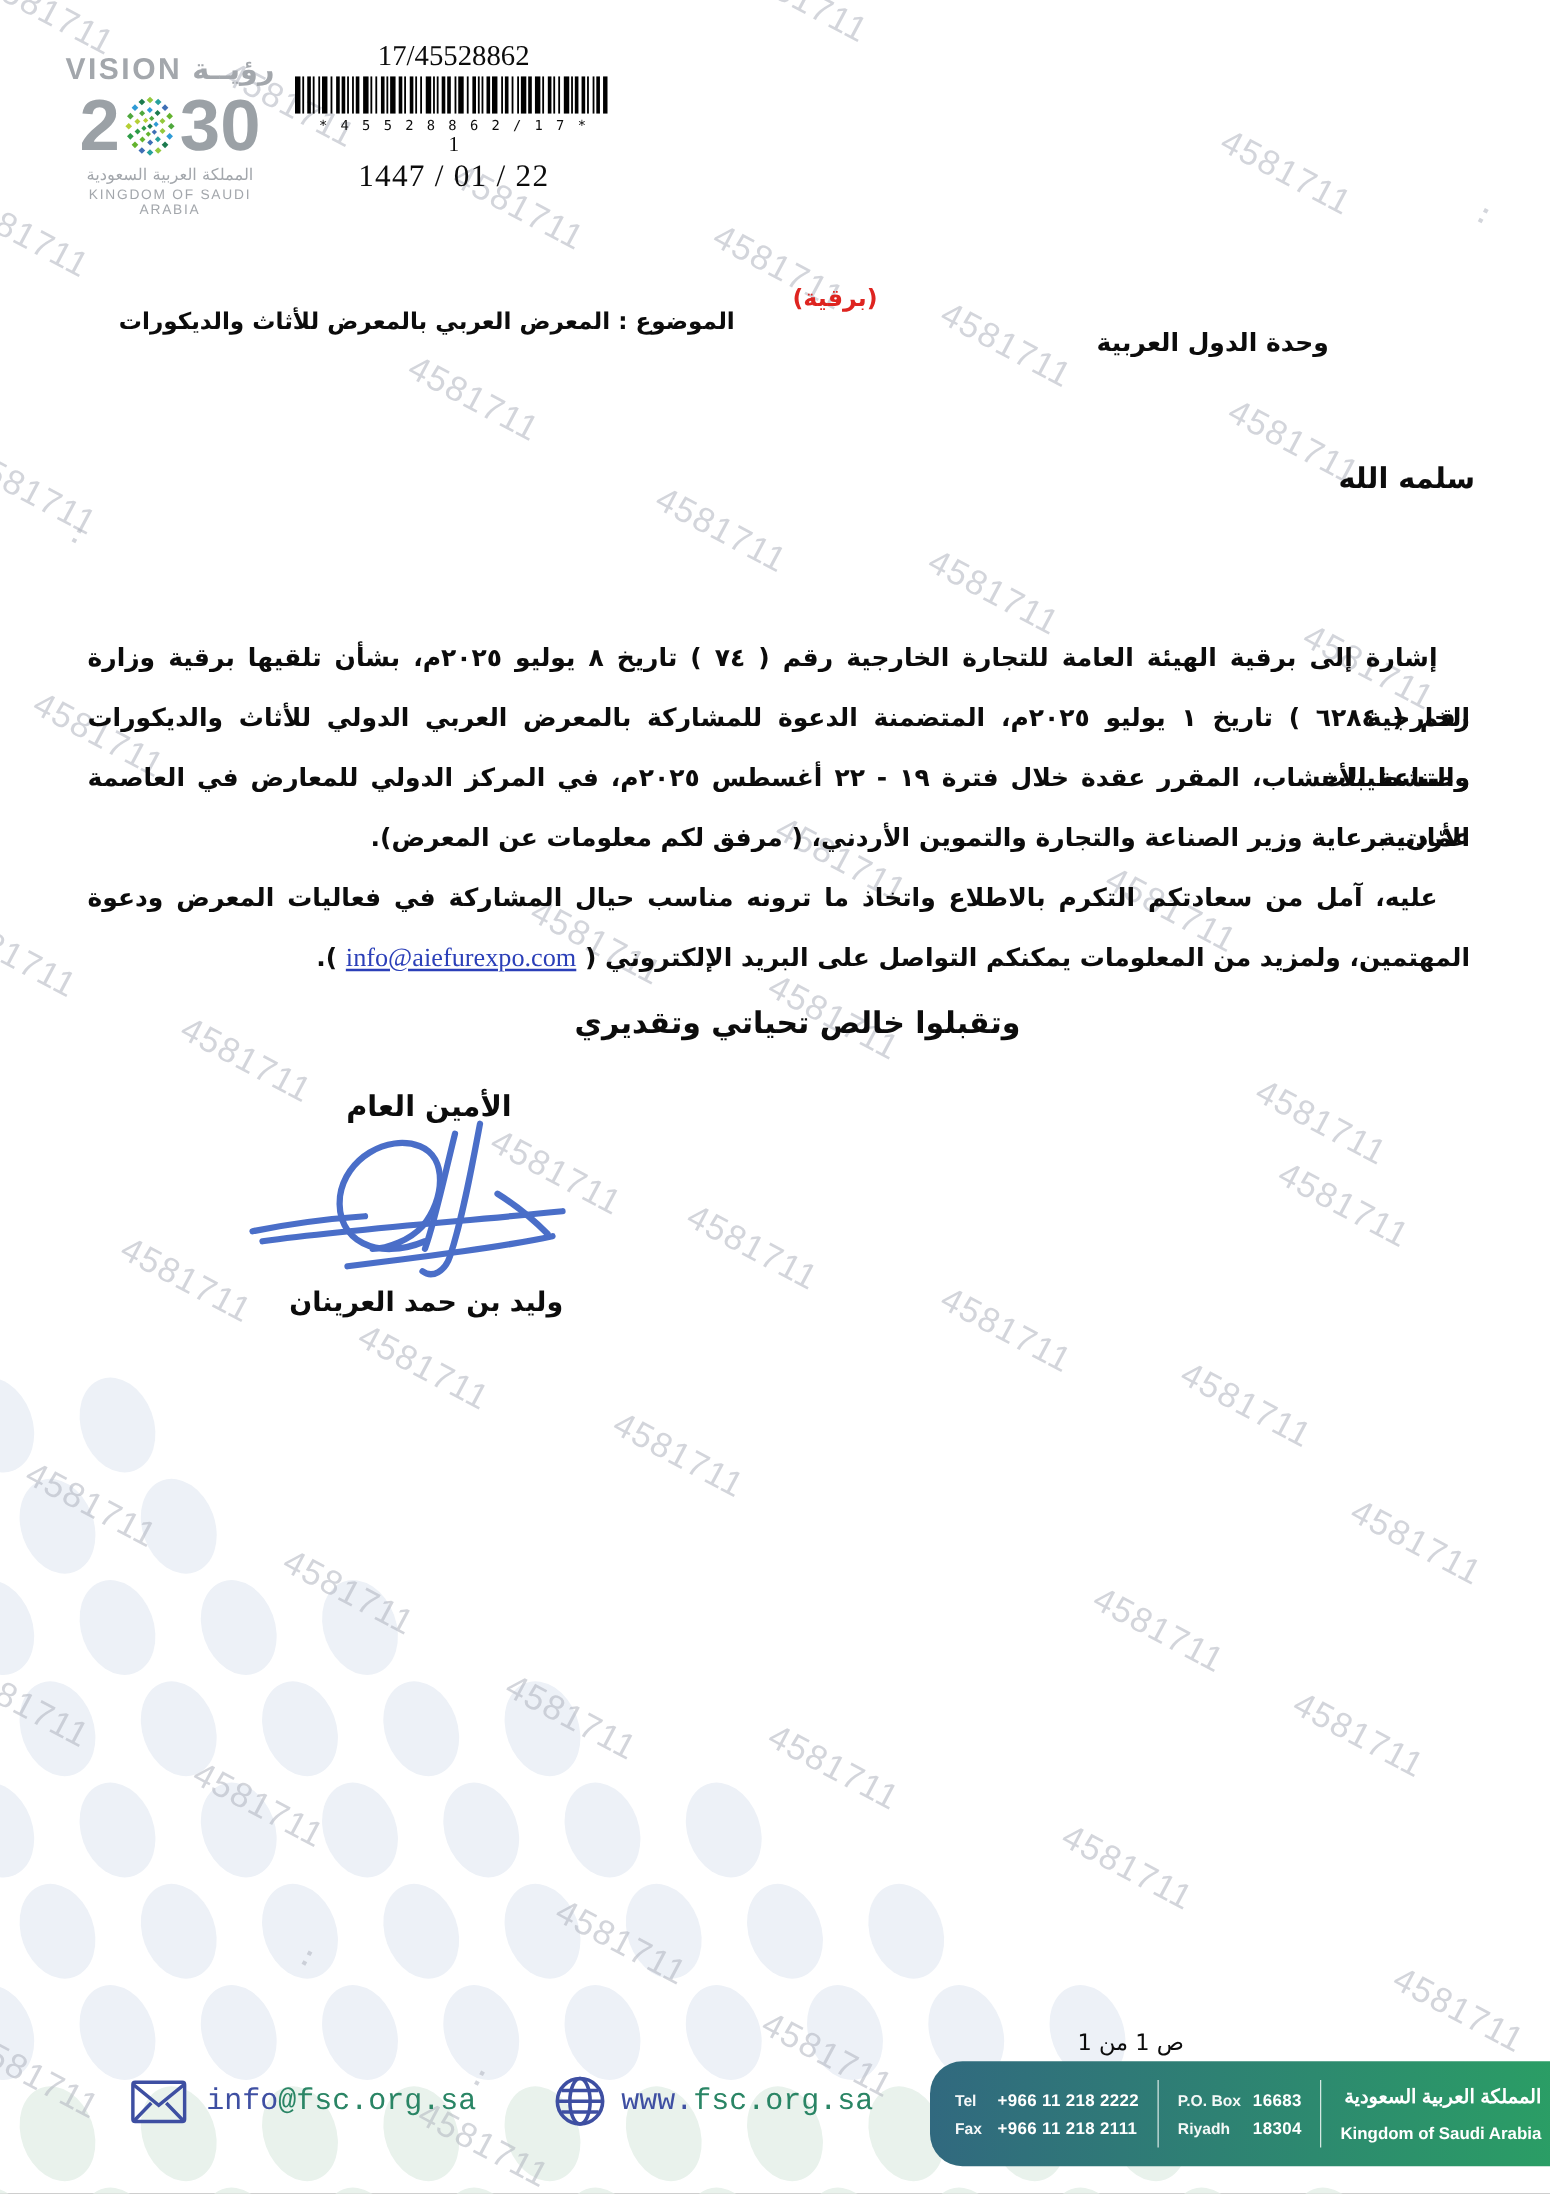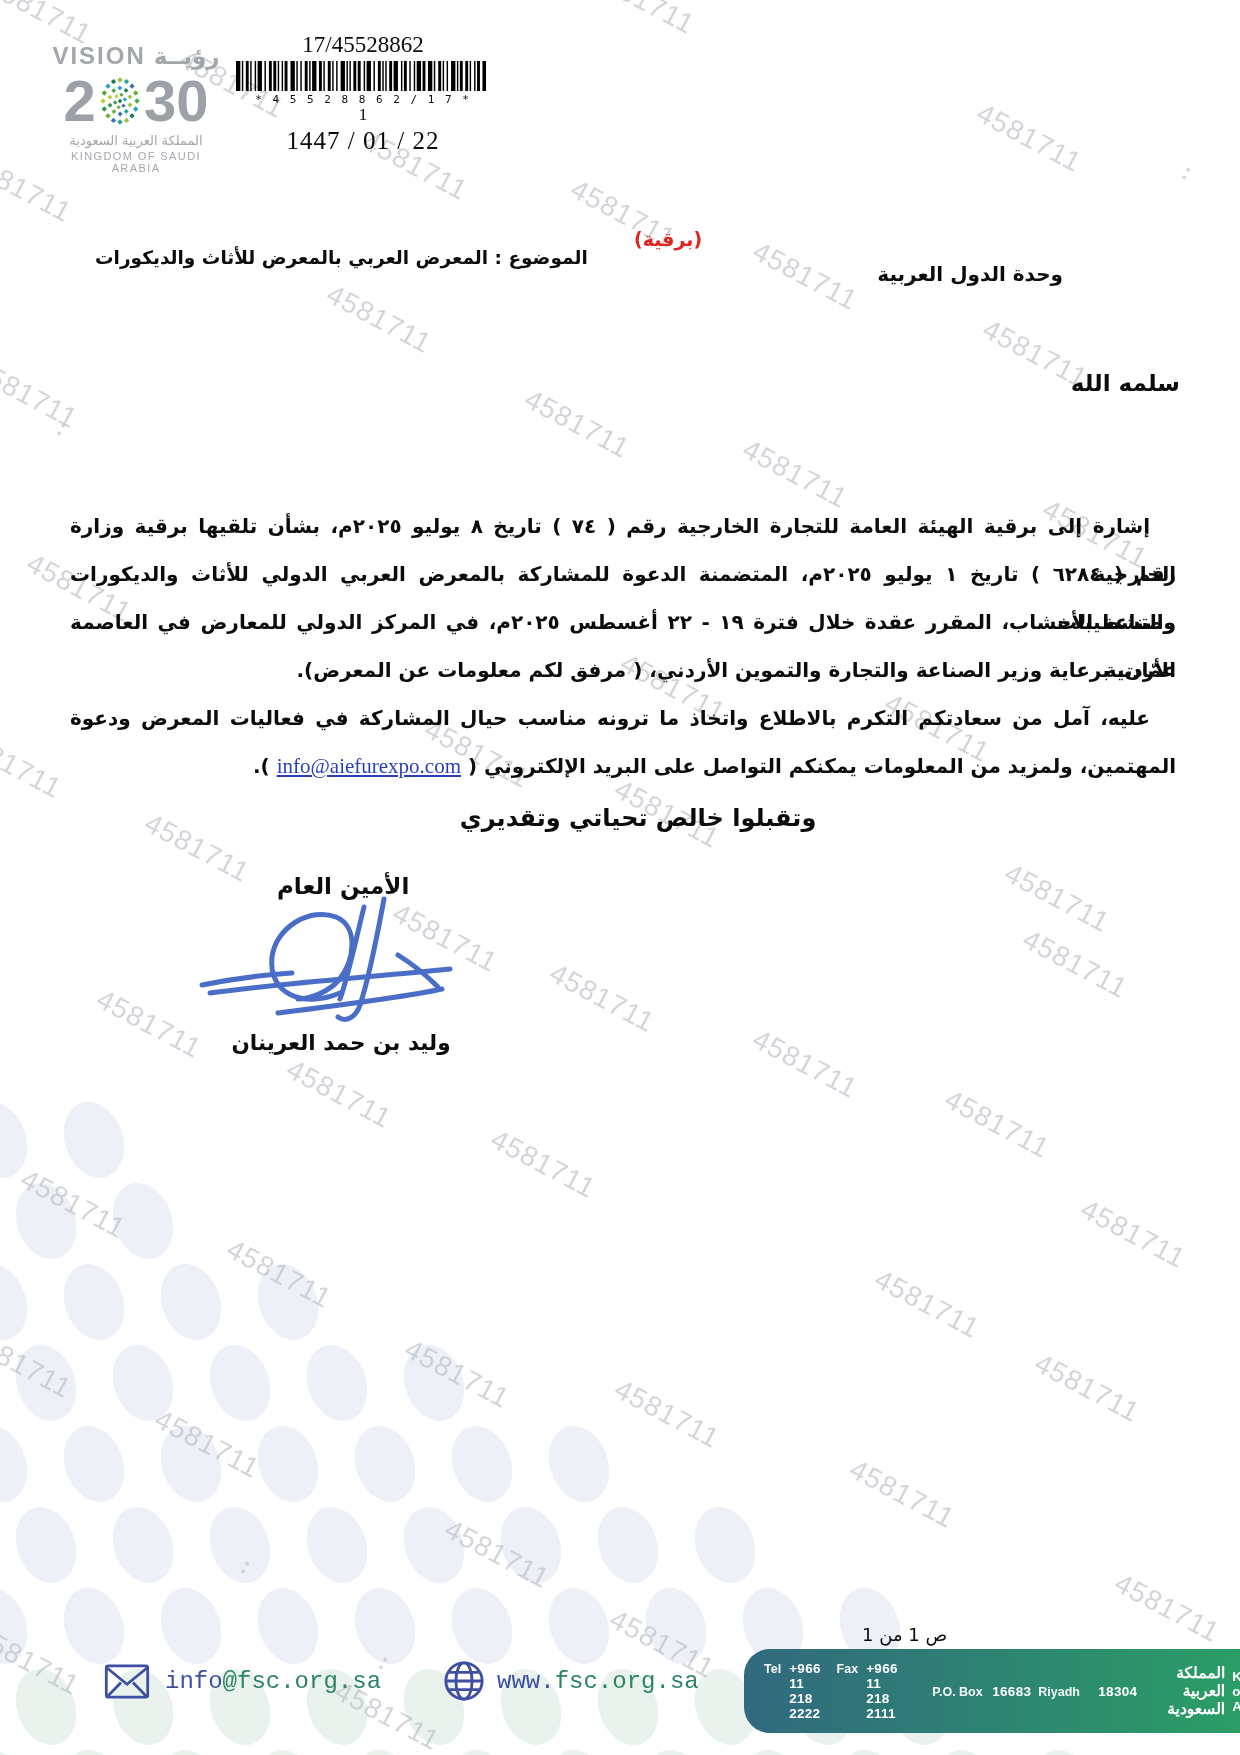--- a/index.html
+++ b/index.html
@@ -68,21 +68,21 @@
   #contact{left:104px;top:1656px;height:50px;display:flex;align-items:center;
       font-family:Liberation Mono, monospace;font-size:24px;}
   #contact .sep{width:62px;}
   #contact .icon{margin-right:15px;display:flex;align-items:center;}
   #contact .pre{color:var(--icon-indigo);} #contact .dom{color:var(--foot-green);}
   
   #pill{left:744px;top:1649px;width:540px;height:84px;border-radius:26px;
       background:linear-gradient(90deg,var(--pill-left),var(--pill-right));
       display:flex;align-items:center;gap:15px;padding:0 10px 0 20px;box-sizing:border-box;
       color:#ffffff;font-family:"Liberation Sans",sans-serif;}
-  .pill-col{display:flex;flex-direction:row;gap:7px;}
+  .pill-col{display:flex;flex-direction:column;gap:7px;}
   .pill-row{display:flex;gap:8px;align-items:baseline;}
   .pill-label{font-size:12.5px;font-weight:700;opacity:.95;}
   .pill-val{font-size:13.5px;font-weight:700;letter-spacing:.3px;}
   .pill-div{width:1px;height:54px;background:rgba(255,255,255,.8);}
   #pill .tel-col .pill-label{width:26px;}
   #pill .box-col .pill-label{width:52px;}
   .country-col{text-align:right;}
   .country-col .ar{font-size:15.5px;font-weight:700;direction:rtl;}
   .country-col .en{font-size:13.5px;font-weight:700;margin-top:5px;text-align:left;}
 </style>

